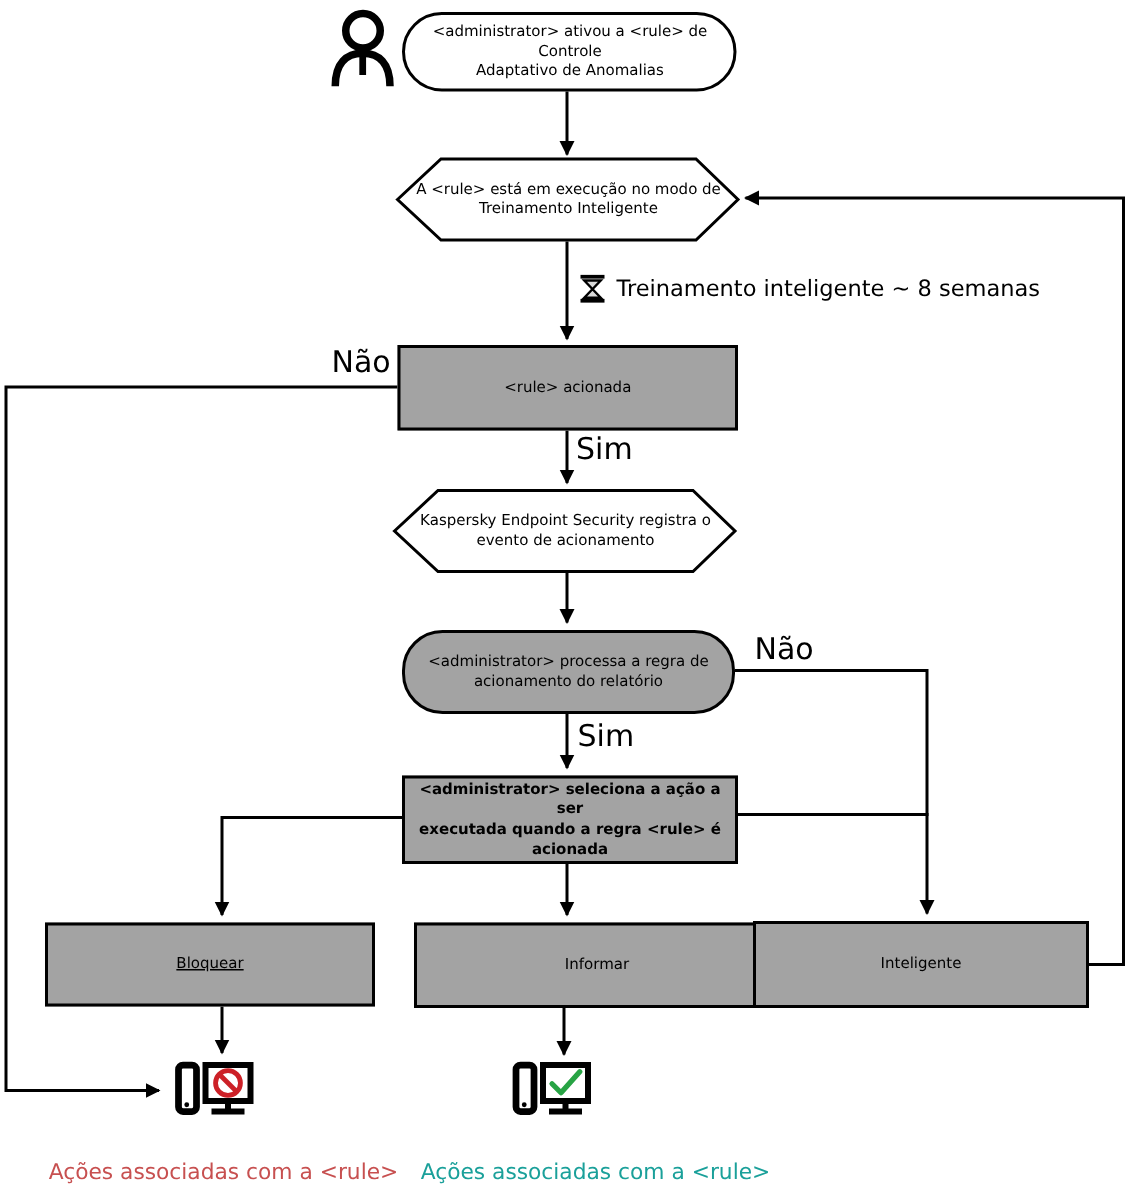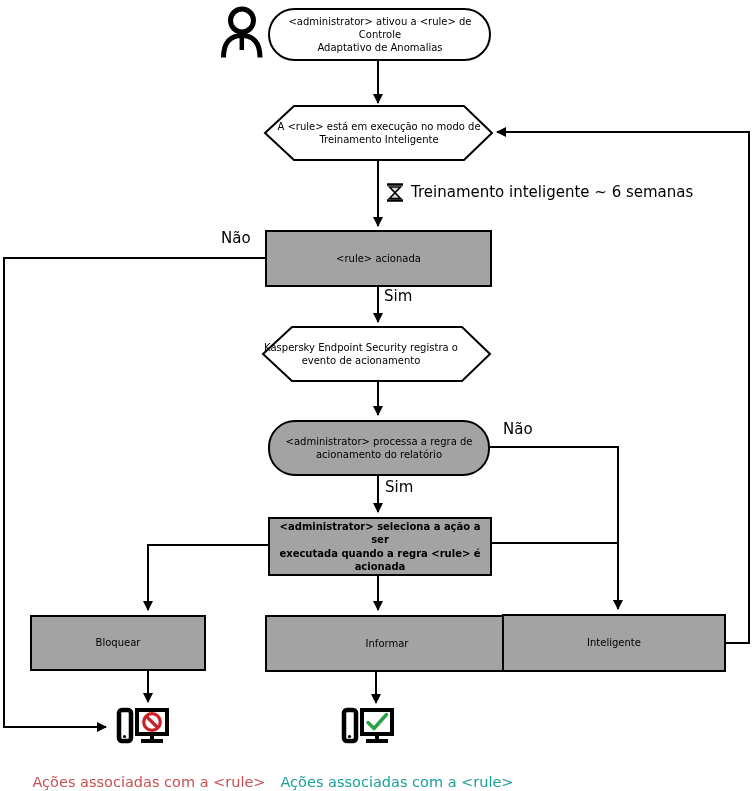--- a/index.html
+++ b/index.html
@@ -15,21 +15,21 @@
     border:2px solid #000; background:#a3a3a3;
     display:flex; align-items:center; justify-content:center;
     text-align:center; font-size:10px; line-height:1.32;
   }
   .shape-label {
     position:absolute; display:flex; align-items:center; justify-content:center;
     text-align:center; font-size:10px; line-height:1.32;
   }
   .lines { white-space:pre-line; }
 
-  .edge-label { position:absolute; font-size:15px; line-height:1.1; }
+  .edge-label { position:absolute; font-size:20px; line-height:1.1; }
   .duration-label { position:absolute; font-size:15px; line-height:1.1; }
 
   .outcome {
     position:absolute; text-align:center; font-size:14.5px; line-height:1.3;margin-top:28px;
   }
   .outcome.blocked { color:var(--blocked-color,#c75050); }
   .outcome.allowed { color:var(--allowed-color,#1aa09a); }
 
   .ln { stroke:#000; stroke-width:2; fill:none; }
   .shape { stroke:#000; stroke-width:2; fill:#fff; }
@@ -108,61 +108,61 @@
   <div class="shape-label" style="left:268px; top:10px; width:224px; height:49px;">
     <span class="lines">&lt;administrator&gt; ativou a &lt;rule&gt; de Controle
 Adaptativo de Anomalias</span>
   </div>
 
   <div class="shape-label" style="left:266px; top:107px; width:226px; height:52px;align-items:center;">
     <span class="lines">A &lt;rule&gt; está em execução no modo de
 Treinamento Inteligente</span>
   </div>
 
-  <div class="shape-label" style="left:248px; top:328px; width:226px; height:52px;align-items:center;">
+  <div class="shape-label" style="left:264px; top:328px; width:226px; height:52px;align-items:center;">
     <span class="lines">Kaspersky Endpoint Security registra o
 evento de acionamento</span>
   </div>
 
   <div class="node" style="left:265px; top:230px; width:227px; height:57px;">
     <span>&lt;rule&gt; acionada</span>
   </div>
 
   <div class="node" style="left:268px; top:420px; width:222px; height:56px;border-radius:27px;">
     <span class="lines">&lt;administrator&gt; processa a regra de
 acionamento do relatório</span>
   </div>
 
   <div class="node" style="left:268px; top:517px; width:224px; height:59px;font-weight:bold;">
     <span class="lines">&lt;administrator&gt; seleciona a ação a ser
 executada quando a regra &lt;rule&gt; é
 acionada</span>
   </div>
 
-  <div class="node" style="left:30px; top:615px; width:176px; height:56px;">
+  <div class="node" style="left:30px; top:615px; width:220px; height:56px;text-decoration:underline;">
     <span>Bloquear</span>
   </div>
 
-  <div class="node" style="left:265px; top:615px; width:244px; height:57px;">
+  <div class="node" style="left:276px; top:615px; width:244px; height:57px;">
     <span>Informar</span>
   </div>
 
   <div class="node" style="left:502px; top:614px; width:224px; height:58px;">
     <span>Inteligente</span>
   </div>
 
   <div class="edge-label" style="left:221px; top:230px;">Não</div>
 
   <div class="edge-label" style="left:384px; top:288px;">Sim</div>
 
   <div class="edge-label" style="left:503px; top:421px;">Não</div>
 
   <div class="edge-label" style="left:385px; top:479px;">Sim</div>
 
-  <div class="duration-label" style="left:411px; top:184px;">Treinamento inteligente ~ 6 semanas</div>
+  <div class="duration-label" style="left:411px; top:184px;">Treinamento inteligente ~ 8 semanas</div>
 
   <div class="outcome blocked lines" style="left:28px; top:745px; width:242px;">Ações associadas com a &lt;rule&gt;
 são bloqueadas</div>
 
   <div class="outcome allowed lines" style="left:274px; top:745px; width:246px;">Ações associadas com a &lt;rule&gt;
 são permitidas</div>
 
 </div>
 
 </body></html>

